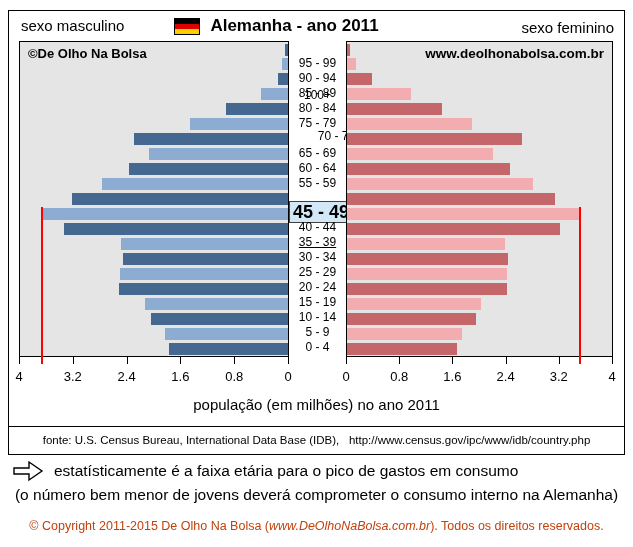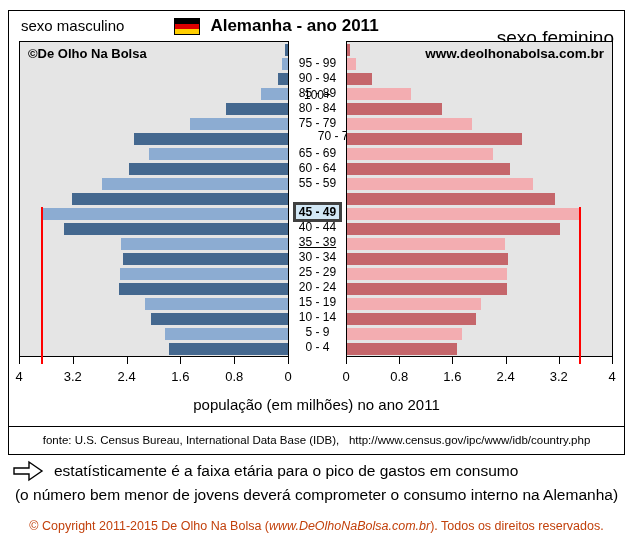--- a/index.html
+++ b/index.html
@@ -5,36 +5,36 @@
   html,body{margin:0;padding:0;}
   body{
     width:633px;height:547px;position:relative;background:#fff;
     font-family:"Liberation Sans", sans-serif;color:#000;overflow:hidden;
   }
   .outer-box{
     position:absolute;left:8px;top:10px;width:615px;height:443px;
     border:1px solid #000;background:#fff;
   }
   .hdr-left{position:absolute;left:12px;top:6px;font-size:15px;}
-  .hdr-right{position:absolute;right:10px;top:16px;font-size:19px;}
+  .hdr-right{position:absolute;right:10px;top:8px;font-size:15px;}
   .title-group{position:absolute;left:0;top:5px;width:100%;display:flex;justify-content:center;align-items:center;gap:10px;pointer-events:none;}
   .title-group .inner{display:flex;align-items:center;gap:10px;transform:translateX(-40px);}
   .flag{width:24px;height:15px;border:1px solid #000;display:flex;flex-direction:column;}
   .flag div{flex:1;}
   .chart-title{font-size:17px;font-weight:bold;}
   .panel{position:absolute;top:30px;height:316px;border:1px solid #000;background:#e5e5e5;box-sizing:border-box;}
   .panel-male{left:10px;width:270px;}
   .panel-female{left:337px;width:267px;}
   .labels-col{position:absolute;left:280px;top:30px;width:57px;height:316px;}
   .age-label{
     position:absolute;width:100%;text-align:center;font-size:12px;line-height:15px;
     white-space:nowrap;
   }
   .age-label .hl{
-    font-weight:bold;background:#d3e8f6;border:3px solid #404040;padding:0 3px;font-size:12px;
+    font-weight:bold;background:#d3e8f6;border:1px solid #404040;padding:0 3px;font-size:18px;
   }
   .bar{position:absolute;height:12px;}
   .bar.m{right:0;}
   .bar.f{left:0;}
   .marker-line{position:absolute;width:2px;background:#ff0000;z-index:3;}
   .tick{position:absolute;width:1px;height:7px;background:#000;}
   .tick-label{position:absolute;font-size:13px;transform:translateX(-50%);white-space:nowrap;}
   .axis-title{position:absolute;left:0;top:385px;width:100%;text-align:center;font-size:15px;}
   .divider{position:absolute;left:0;top:415px;width:100%;border-top:1px solid #000;}
   .source-line{position:absolute;left:0;top:423px;width:100%;text-align:center;font-size:11.5px;white-space:nowrap;}

